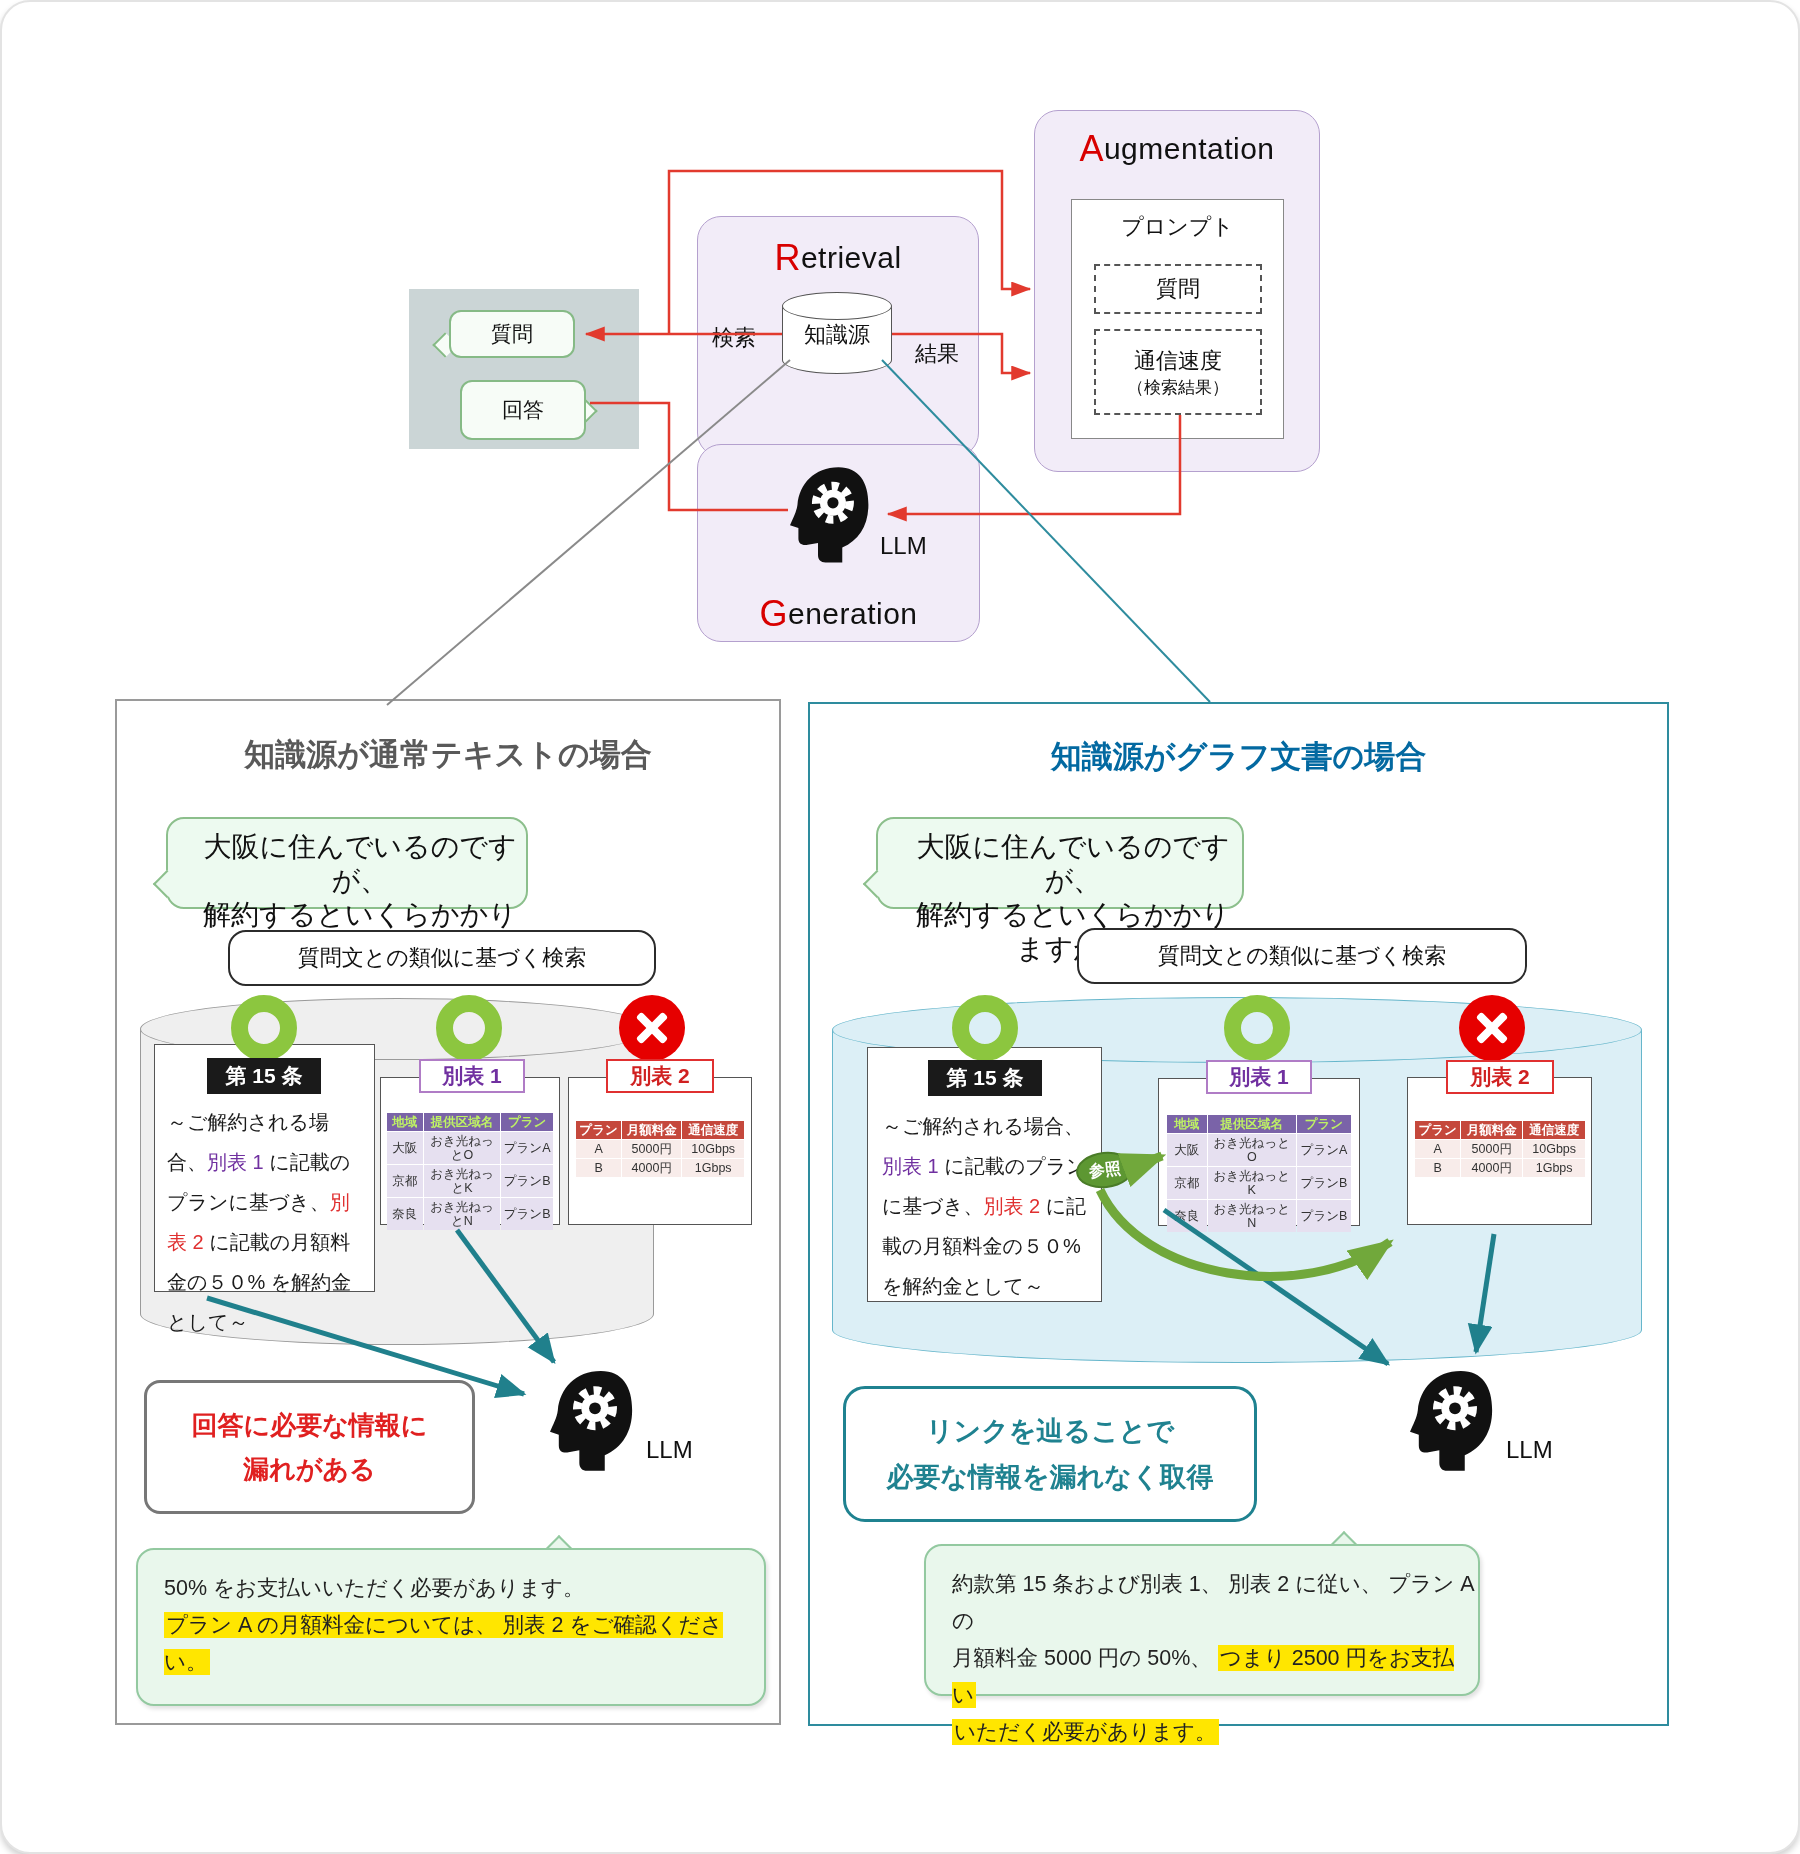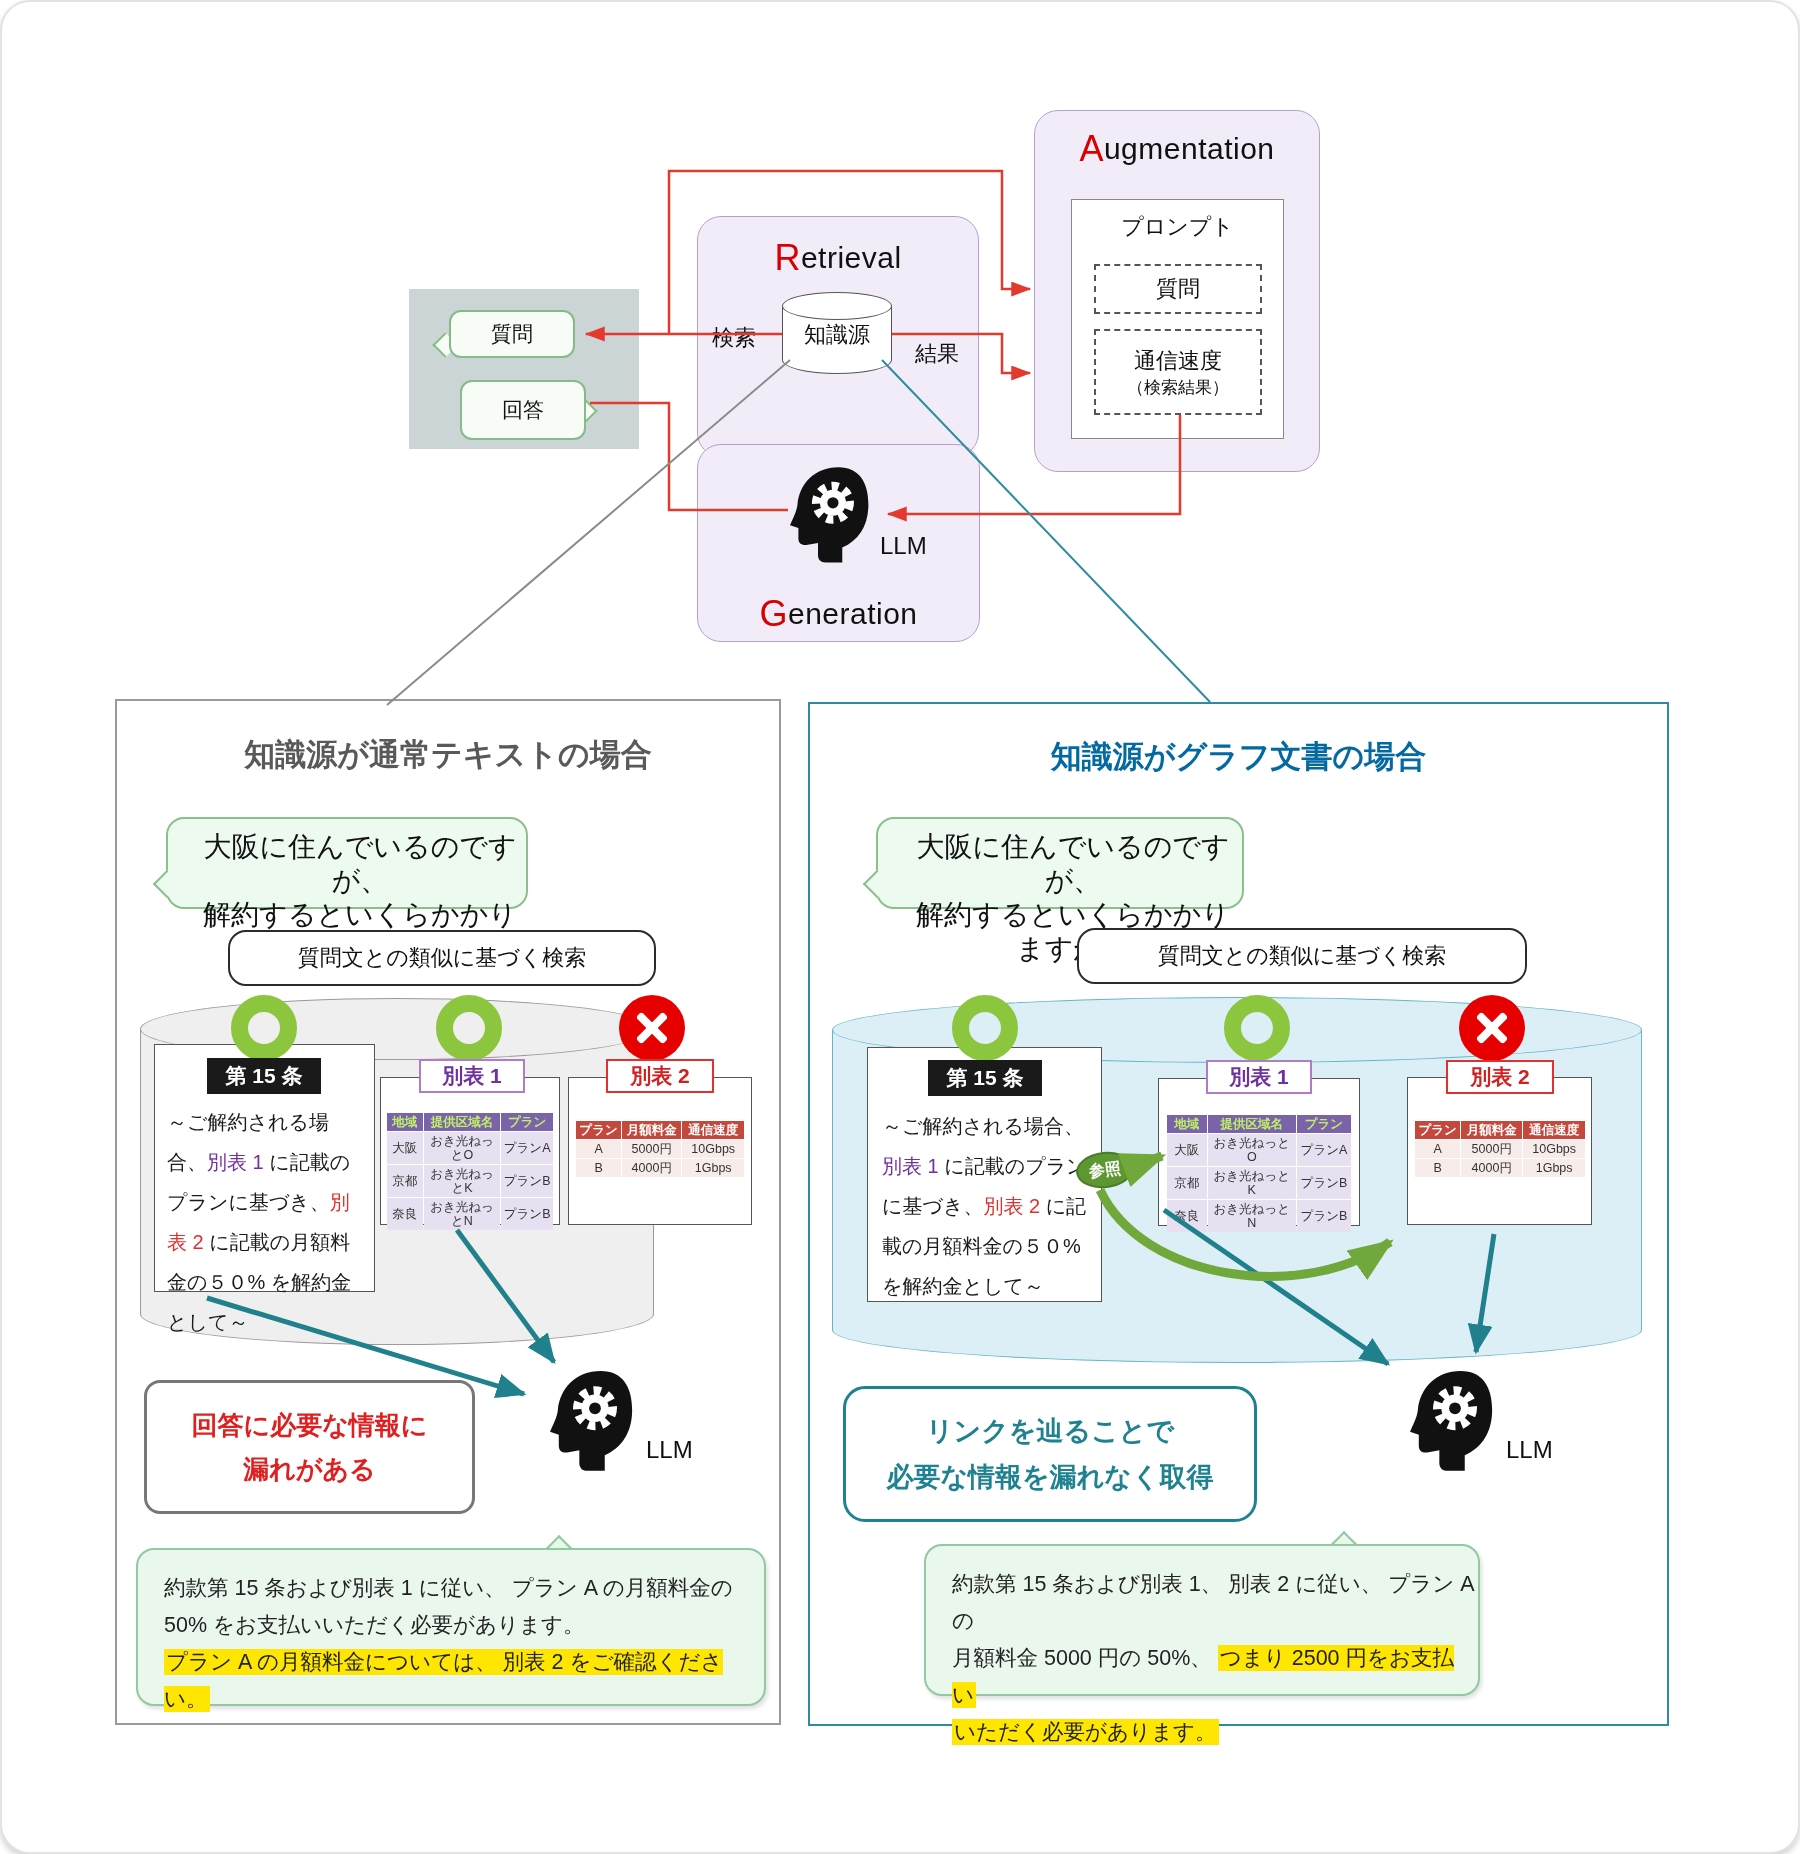--- a/index.html
+++ b/index.html
@@ -218,21 +218,20 @@
   <svg class="abs head-icon" style="left:548px;top:1366px;" width="88" height="104" viewBox="0 0 90 104">
     <path fill="#111" d="M52,2 C26,2 10,20 8,42 C7,50 3,57 0,64 L9,67 L9,78 C9,84 13,86 19,85 L30,83 L30,96 C30,101 33,104 38,104 L56,104 L56,88 C74,80 84,64 84,42 C84,18 74,2 52,2 Z"></path>
     <circle cx="46" cy="40" r="18" fill="none" stroke="#fff" stroke-width="9" stroke-dasharray="7.5 6.3"></circle>
     <circle cx="46" cy="40" r="14" fill="#fff"></circle>
       <circle cx="46" cy="40" r="6" fill="#111"></circle>
   </svg>
   <div class="abs llm-label" style="left:644px;top:1434px;">LLM</div>
 
   <div class="a-tail" style="left:545px;top:1538px;"></div>
   <div class="abs answer" style="left:134px;top:1546px;width:630px;height:158px;">
-    <div>約款第 15 条および別表 1 に従い、 プラン A の月額料金の</div>
     <div>50% をお支払いいただく必要があります。</div>
     <div><span class="hl">プラン A の月額料金については、 別表 2 をご確認ください。</span></div>
   </div>
 
   <div class="abs panel-r" style="left:806px;top:700px;width:861px;height:1024px;"></div>
   <div class="abs ctr panel-title-r" style="left:826px;top:733px;width:821px;height:44px;">知識源がグラフ文書の場合</div>
 
   <div class="abs q-bubble" style="left:874px;top:815px;width:368px;height:92px;">
     <div>大阪に住んでいるのですが、</div>
     <div>解約するといくらかかりますか？</div>

